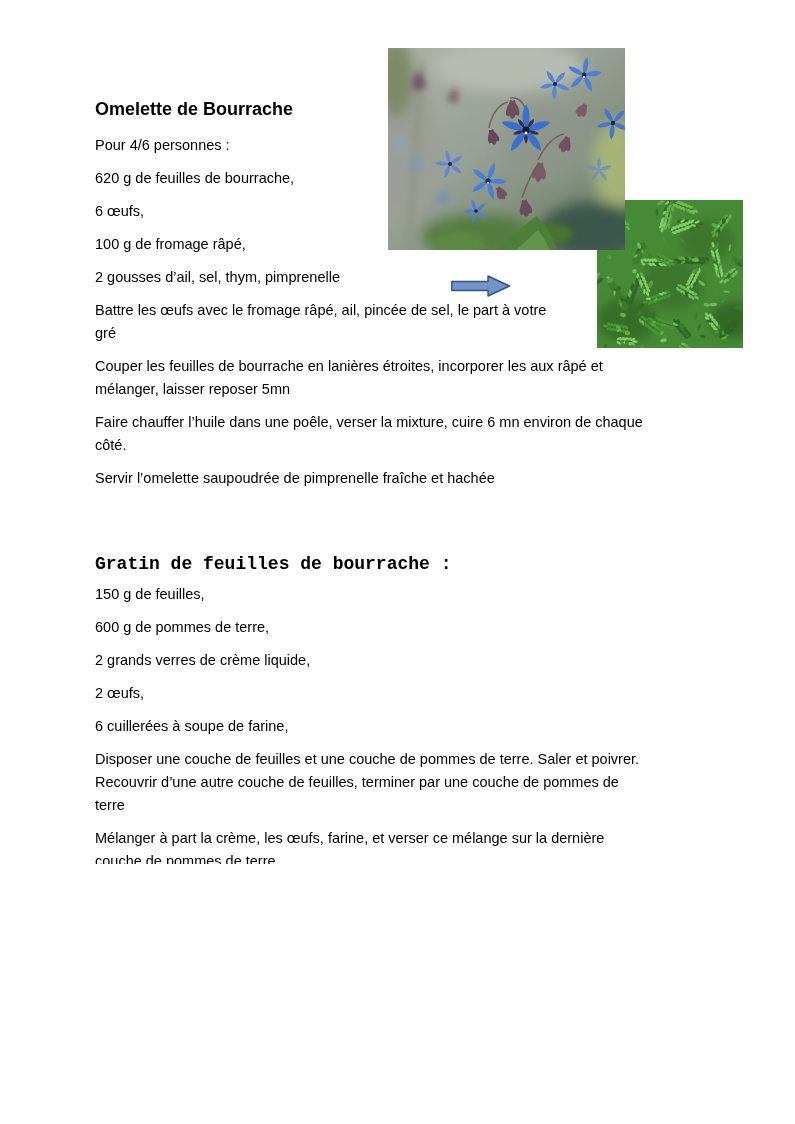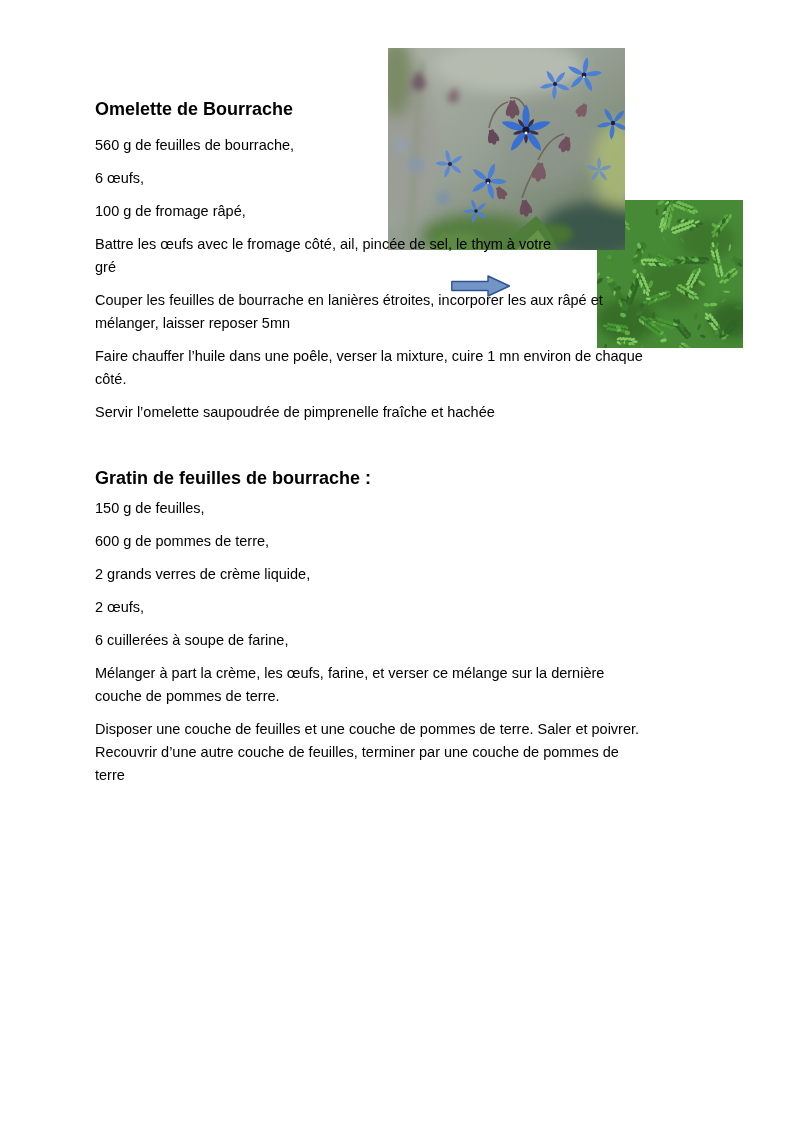--- a/index.html
+++ b/index.html
@@ -5,21 +5,21 @@
   html,body{margin:0;padding:0;background:#fff;}
   .page{
     position:relative;width:795px;height:864px;background:#ffffff;overflow:hidden;
     font-family:"Liberation Sans","DejaVu Sans",sans-serif;color:#000;
   }
   .textcol{position:absolute;left:95px;top:96px;width:662px;z-index:3;}
   .recipe-title{
     font-size:18px;line-height:26px;font-weight:700;margin:0 0 12px 0;
     white-space:pre-line;color:#000;
   }
-  .recipe-title.second{margin-top:41px;margin-bottom:6px;}
+  .recipe-title.second{margin-top:61px;margin-bottom:6px;font-family:Liberation Mono, monospace;}
   .para{
     font-size:14.5px;line-height:23px;margin:0 0 10px 0;white-space:pre-line;color:#000;
   }
   .photo{position:absolute;display:block;}
   .photo-flowers{left:388px;top:48px;width:237px;height:202px;z-index:2;}
   .photo-leaves{left:597px;top:200px;width:146px;height:148px;z-index:1;}
   .arrow-shape{left:451px;top:275px;width:60px;height:22px;position:absolute;z-index:2;}
 </style>
 </head>
 <body>
@@ -749,42 +749,44 @@
   </svg>
 
   <svg class="arrow-shape" viewBox="0 0 60 22" preserveAspectRatio="none">
     <polygon points="0.8,6.5 37,6.5 37,1 58.5,11 37,21 37,15.5 0.8,15.5" stroke-width="1.4" stroke-linejoin="round" fill="#7295c5" stroke="#2e5395"></polygon>
   </svg>
 
   <div class="textcol">
     <section>
       <h1 class="recipe-title">Omelette de Bourrache</h1>
       <div>
-          <p class="para">560 g de feuilles de bourrache,</p>
+          <p class="para">Pour 4/6 personnes :</p>
+          <p class="para">620 g de feuilles de bourrache,</p>
           <p class="para">6 œufs,</p>
           <p class="para">100 g de fromage râpé,</p>
-          <p class="para">Battre les œufs avec le fromage côté, ail, pincée de sel, le thym à votre
+          <p class="para">2 gousses d’ail, sel, thym, pimprenelle</p>
+          <p class="para">Battre les œufs avec le fromage râpé, ail, pincée de sel, le part à votre
 gré</p>
           <p class="para">Couper les feuilles de bourrache en lanières étroites, incorporer les aux râpé et
 mélanger, laisser reposer 5mn</p>
-          <p class="para">Faire chauffer l’huile dans une poêle, verser la mixture, cuire 1 mn environ de chaque
+          <p class="para">Faire chauffer l’huile dans une poêle, verser la mixture, cuire 6 mn environ de chaque
 côté.</p>
           <p class="para">Servir l’omelette saupoudrée de pimprenelle fraîche et hachée</p>
         </div>
     </section>
     <section>
       <h1 class="recipe-title second">Gratin de feuilles de bourrache :</h1>
       <div>
           <p class="para">150 g de feuilles,</p>
           <p class="para">600 g de pommes de terre,</p>
           <p class="para">2 grands verres de crème liquide,</p>
           <p class="para">2 œufs,</p>
           <p class="para">6 cuillerées à soupe de farine,</p>
-          <p class="para">Mélanger à part la crème, les œufs, farine, et verser ce mélange sur la dernière
-couche de pommes de terre.</p>
           <p class="para">Disposer une couche de feuilles et une couche de pommes de terre. Saler et poivrer.
 Recouvrir d’une autre couche de feuilles, terminer par une couche de pommes de
 terre</p>
+          <p class="para">Mélanger à part la crème, les œufs, farine, et verser ce mélange sur la dernière
+couche de pommes de terre.</p>
         </div>
     </section>
   </div>
 
 </div>
 
 </body></html>

